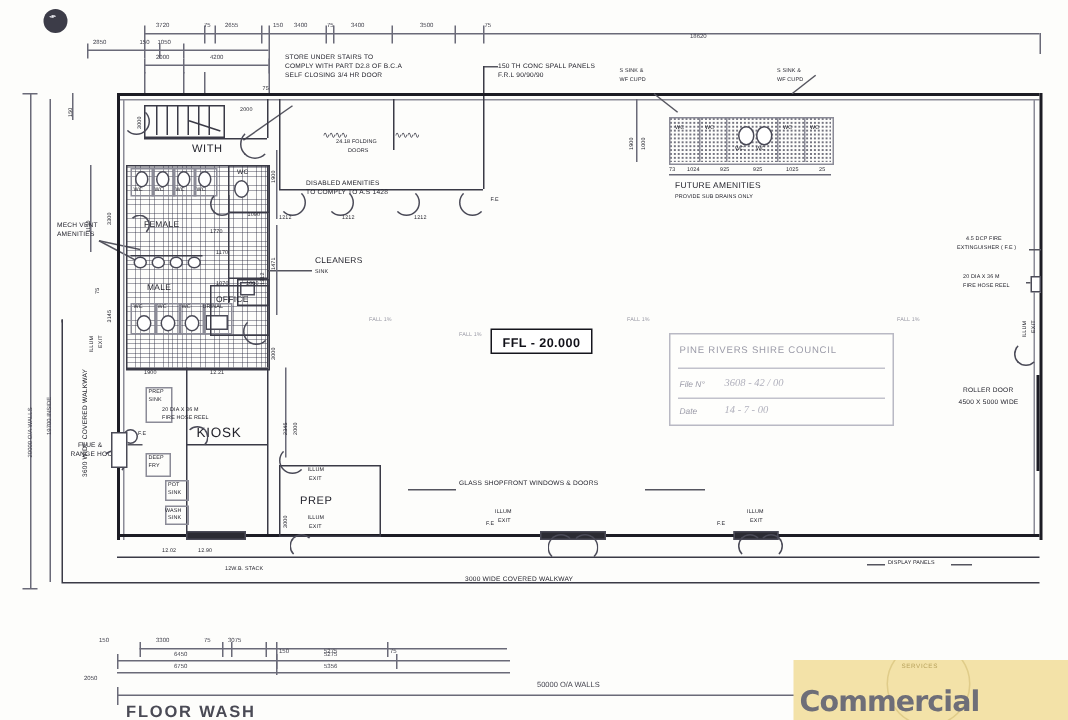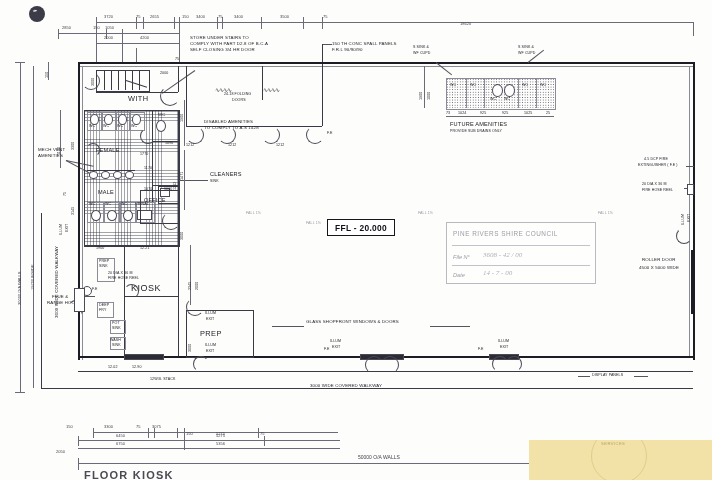--- a/index.html
+++ b/index.html
@@ -478,20 +478,21 @@
   <div class="hl dim" style="left:78px;top:448px;width:262px;"></div>
   <span class="t dimtxt" style="left:116px;top:442px;">6750</span>
   <span class="t dimtxt" style="left:216px;top:442px;">5356</span>
 
   <div class="hl dim" style="left:78px;top:463px;width:612px;"></div>
   <div class="vl dim" style="left:78px;top:458px;height:12px;"></div>
   <div class="vl dim" style="left:690px;top:458px;height:12px;"></div>
   <span class="t dimtxt" style="left:358px;top:455px;font-size:5px;">50000  O/A WALLS</span>
   <span class="t dimtxt" style="left:56px;top:450px;">2050</span>
 
-  <span class="t" style="left:84px;top:470px;font-size:11px;font-weight:bold;letter-spacing:1.2px;color:#4a4a55;">FLOOR KIOSK</span>
+  <span class="t" style="left:84px;top:470px;font-size:11px;font-weight:bold;letter-spacing:1.2px;color:#4a4a55;">FLOOR WASH</span>
 
   <div id="logo" style="left:529px;top:440px;width:183px;height:40px;">
     <div class="seal" style="left:62px;top:-12px;width:54px;height:54px;"></div>
     <span class="sealtxt" style="left:72px;top:1px;">SERVICES</span>
+    <span class="lg2" style="left:4px;top:17px;font-size:19px;">Commercial</span>
   </div>
 
 </div>
 
 </body></html>

